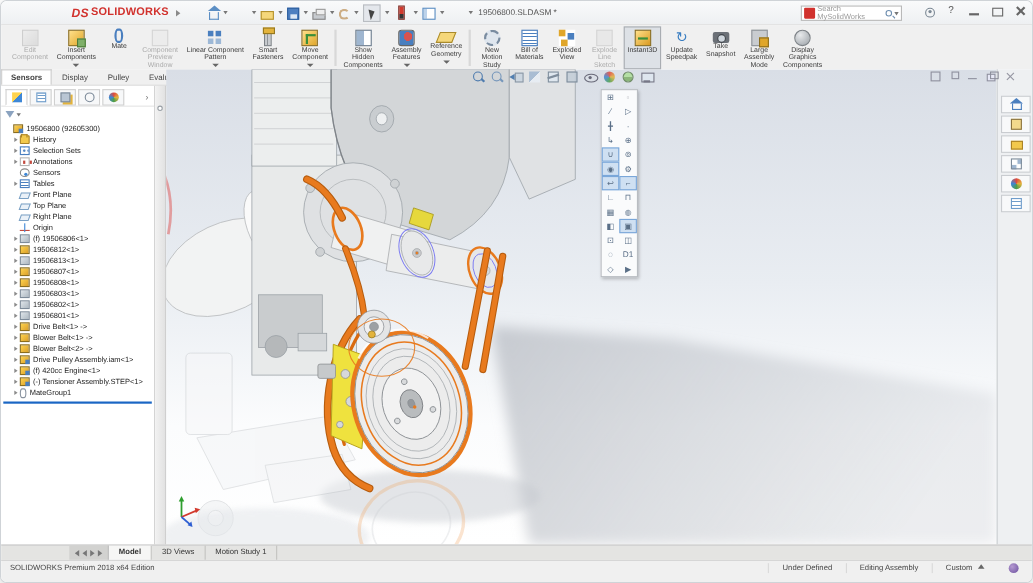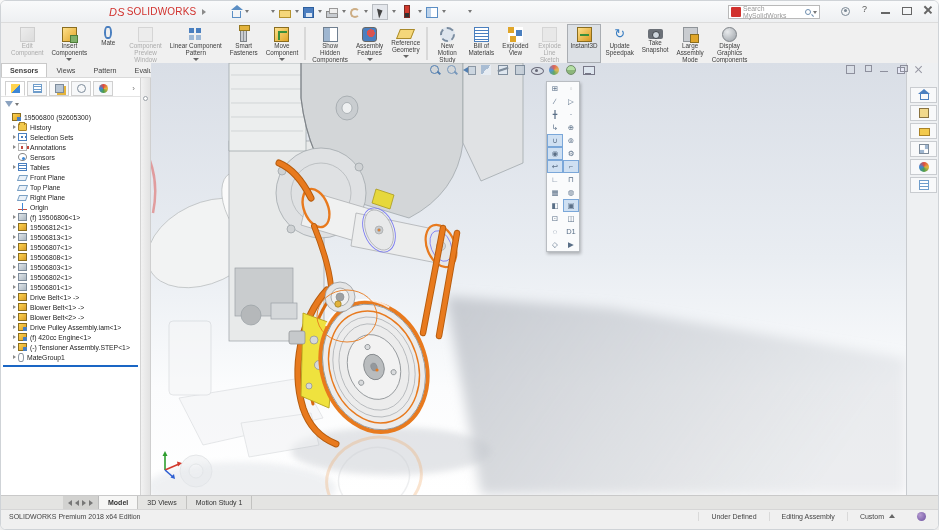--- a/index.html
+++ b/index.html
@@ -1,20 +1,20 @@
 <!DOCTYPE html>
 <html style="--red: #d1312d; --belt: #e87a1e; --tensioner: #efe23e; --selblue: #2a7ad4;"><head>
 <meta charset="utf-8">
 <style>
   html,body{margin:0;padding:0;background:#fff;}
   *{box-sizing:border-box;font-family:"Liberation Sans",sans-serif;}
   #win{position:relative;width:939px;height:530px;background:#fff;border:1px solid #cfd3d7;border-radius:6px;overflow:hidden;box-shadow:0 4px 14px rgba(0,0,0,.18);}
   
   .titlebar{position:absolute;left:0;top:0;width:939px;height:22px;background:linear-gradient(#f9fafb,#eef0f2);border-bottom:1px solid #dcdcdc;display:flex;align-items:center;}
-  .logo{display:flex;align-items:center;margin-left:108px;font-weight:normal;font-size:10px;color:var(--red);letter-spacing:.2px;}
+  .logo{display:flex;align-items:center;margin-left:64px;font-weight:bold;font-size:10px;color:var(--red);letter-spacing:.2px;}
   .logo .ds{font-style:italic;margin-right:2px;font-size:11px;}
   .logo .flyout{width:0;height:0;border-left:4px solid #8a8a8a;border-top:3px solid transparent;border-bottom:3px solid transparent;margin-left:6px;}
   .qat{display:flex;align-items:center;margin-left:26px;gap:3px;}
   .qat .qi{width:14px;height:14px;position:relative;}
   .qat .dd{width:0;height:0;border-top:3px solid #777;border-left:2.5px solid transparent;border-right:2.5px solid transparent;margin:0 1px;}
   .qi.home{border:1.5px solid #5b8ec4;border-top:none;width:9px;height:7px;margin-top:5px;}
   .qi.home::before{content:"";position:absolute;left:-2px;top:-6px;border-left:6px solid transparent;border-right:6px solid transparent;border-bottom:5px solid #5b8ec4;}
   .qi.open{width:12px;height:8px;background:#f5d77a;border:1px solid #b4922e;margin-top:5px;}
   .qi.save{width:11px;height:11px;background:#4d7fc0;border:1px solid #2d5f9e;margin-top:2px;}
   .qi.save::after{content:"";position:absolute;left:2px;top:5px;width:6px;height:4px;background:#dce7f4;}
@@ -209,20 +209,21 @@
         <span class="dd"></span>
         <span class="qi select"></span>
         <span class="dd"></span>
         <span class="qi measure"></span>
         <span class="dd"></span>
         <span class="qi panels"></span>
         <span class="dd"></span>
         <span class="qi options"></span>
         <span class="dd"></span>
       </div>
+    <div class="doc-title">19506800.SLDASM *</div>
     <div class="searchbox">
       <span class="sq"></span>
       <span>Search MySolidWorks</span>
       <span class="mag"></span>
       <span class="dd"></span>
     </div>
     <div class="wctrl">
       <span class="wc user"></span>
       <span class="wc help"></span>
       <span class="wc min"></span>
@@ -337,22 +338,22 @@
       <div class="rbtn">
         <span class="ricon ri-dispgfx"></span><span>Display
 Graphics
 Components</span>
       </div>
     </div>
 
   <div class="tabstrip">
 
   <div class="ctab active">Sensors</div>
-      <div class="ctab">Views</div>
-      <div class="ctab">Pattern</div>
+      <div class="ctab">Display</div>
+      <div class="ctab">Pulley</div>
       <div class="ctab">Evaluate</div>
       <div class="ctab">SOLIDWORKS Add-Ins</div>
       <div class="ctab">SOLIDWORKS MBD</div>
     </div>
 
   <div class="viewport">
     <svg width="755" height="432" viewBox="0 0 755 432">
       <defs>
         <linearGradient id="bg" x1="0" y1="0" x2="0" y2="1">
           <stop offset="0" stop-color="#d9dee6"></stop>

